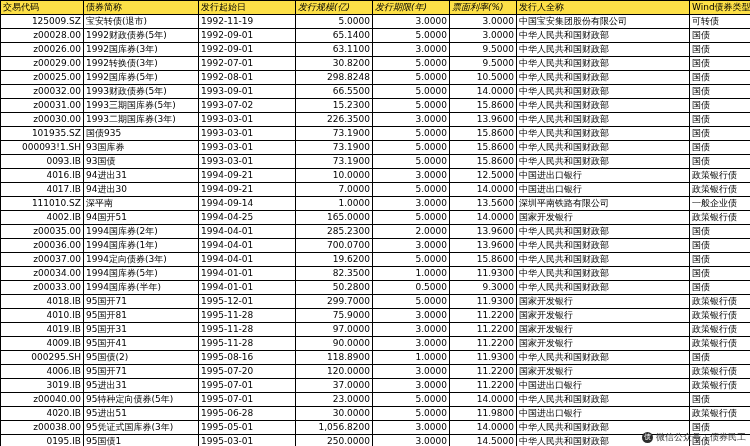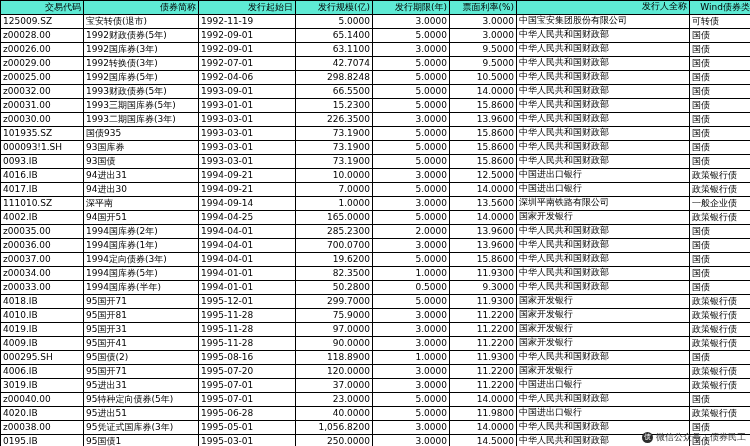--- a/index.html
+++ b/index.html
@@ -26,34 +26,34 @@
     border: 1px solid #000000;
     padding: 0 2px;
     font-size: 9px;
     line-height: 11px;
     height: 13px;
     white-space: nowrap;
     overflow: hidden;
     font-weight: normal;
   }
   table.bond-table th {
-    text-align: right;
-    background: #5eead4;
+    text-align: left;
+    background: #fde047;
   }
   
-  .c-code     { width: 78px;  text-align: left; }
+  .c-code     { width: 78px;  text-align: right; }
   .c-name     { width: 110px; text-align: left; }
   .c-date     { width: 92px;  text-align: left; }
   .c-size     { width: 72px;  text-align: right; }
   .c-term     { width: 72px;  text-align: right; }
   .c-rate     { width: 62px;  text-align: right; }
-  .c-issuer   { width: 168px; text-align: left; font-family: Liberation Mono, monospace; }
+  .c-issuer   { width: 168px; text-align: left; }
   .c-type     { width: 92px;  text-align: left; }
 
-  th.c-size, th.c-term, th.c-rate { text-align: center; }
+  th.c-size, th.c-term, th.c-rate { text-align: center; font-style: italic; }
 
   .watermark {
     position: absolute;
     right: 4px;
     bottom: 2px;
     display: flex;
     align-items: center;
     gap: 3px;
     font-size: 9px;
     color: #3a3a3a;
@@ -113,50 +113,50 @@
         <td class="c-size">63.1100</td>
         <td class="c-term">3.0000</td>
         <td class="c-rate">9.5000</td>
         <td class="c-issuer">中华人民共和国财政部</td>
         <td class="c-type">国债</td>
       </tr>
       <tr>
         <td class="c-code">z00029.00</td>
         <td class="c-name">1992转换债(3年)</td>
         <td class="c-date">1992-07-01</td>
-        <td class="c-size">42.7074</td>
+        <td class="c-size">30.8200</td>
         <td class="c-term">5.0000</td>
         <td class="c-rate">9.5000</td>
         <td class="c-issuer">中华人民共和国财政部</td>
         <td class="c-type">国债</td>
       </tr>
       <tr>
         <td class="c-code">z00025.00</td>
         <td class="c-name">1992国库券(5年)</td>
-        <td class="c-date">1992-04-06</td>
+        <td class="c-date">1992-08-01</td>
         <td class="c-size">298.8248</td>
         <td class="c-term">5.0000</td>
         <td class="c-rate">10.5000</td>
         <td class="c-issuer">中华人民共和国财政部</td>
         <td class="c-type">国债</td>
       </tr>
       <tr>
         <td class="c-code">z00032.00</td>
         <td class="c-name">1993财政债券(5年)</td>
         <td class="c-date">1993-09-01</td>
         <td class="c-size">66.5500</td>
         <td class="c-term">5.0000</td>
         <td class="c-rate">14.0000</td>
         <td class="c-issuer">中华人民共和国财政部</td>
         <td class="c-type">国债</td>
       </tr>
       <tr>
         <td class="c-code">z00031.00</td>
         <td class="c-name">1993三期国库券(5年)</td>
-        <td class="c-date">1993-01-01</td>
+        <td class="c-date">1993-07-02</td>
         <td class="c-size">15.2300</td>
         <td class="c-term">5.0000</td>
         <td class="c-rate">15.8600</td>
         <td class="c-issuer">中华人民共和国财政部</td>
         <td class="c-type">国债</td>
       </tr>
       <tr>
         <td class="c-code">z00030.00</td>
         <td class="c-name">1993二期国库券(3年)</td>
         <td class="c-date">1993-03-01</td>
@@ -363,21 +363,21 @@
         <td class="c-size">23.0000</td>
         <td class="c-term">5.0000</td>
         <td class="c-rate">14.0000</td>
         <td class="c-issuer">中华人民共和国财政部</td>
         <td class="c-type">国债</td>
       </tr>
       <tr>
         <td class="c-code">4020.IB</td>
         <td class="c-name">95进出51</td>
         <td class="c-date">1995-06-28</td>
-        <td class="c-size">40.0000</td>
+        <td class="c-size">30.0000</td>
         <td class="c-term">5.0000</td>
         <td class="c-rate">11.9800</td>
         <td class="c-issuer">中国进出口银行</td>
         <td class="c-type">政策银行债</td>
       </tr>
       <tr>
         <td class="c-code">z00038.00</td>
         <td class="c-name">95凭证式国库券(3年)</td>
         <td class="c-date">1995-05-01</td>
         <td class="c-size">1,056.8200</td>

